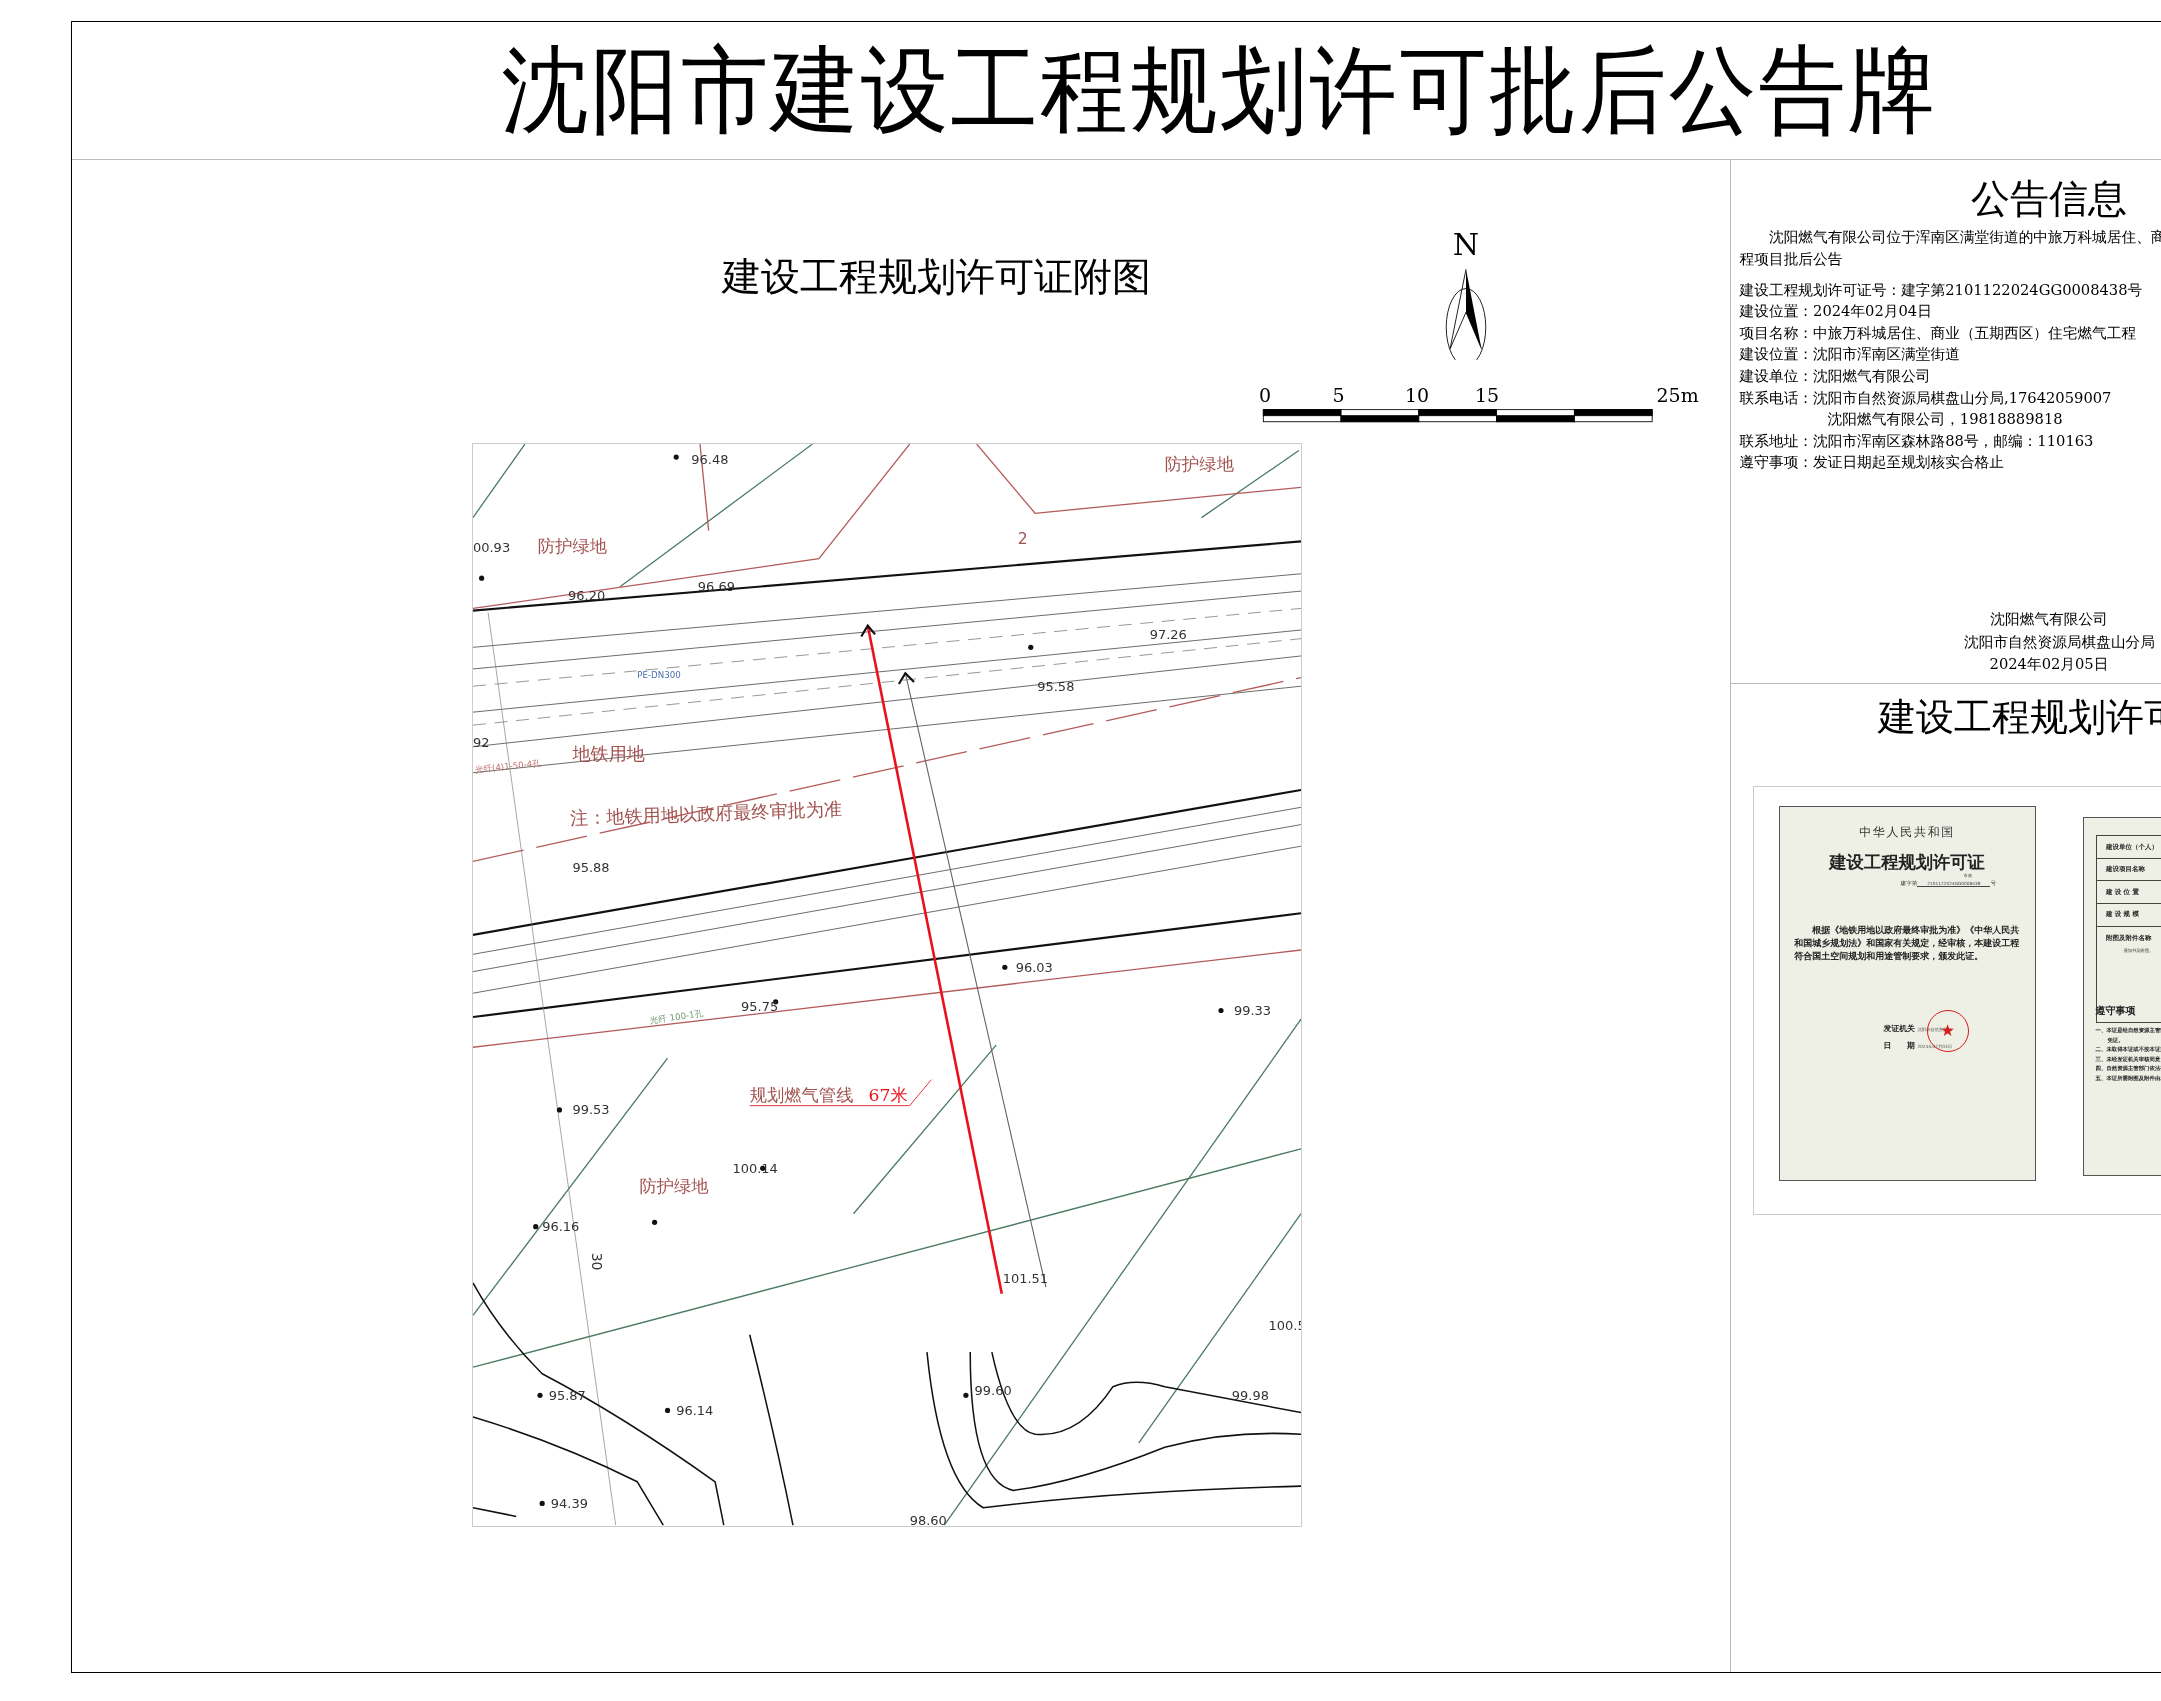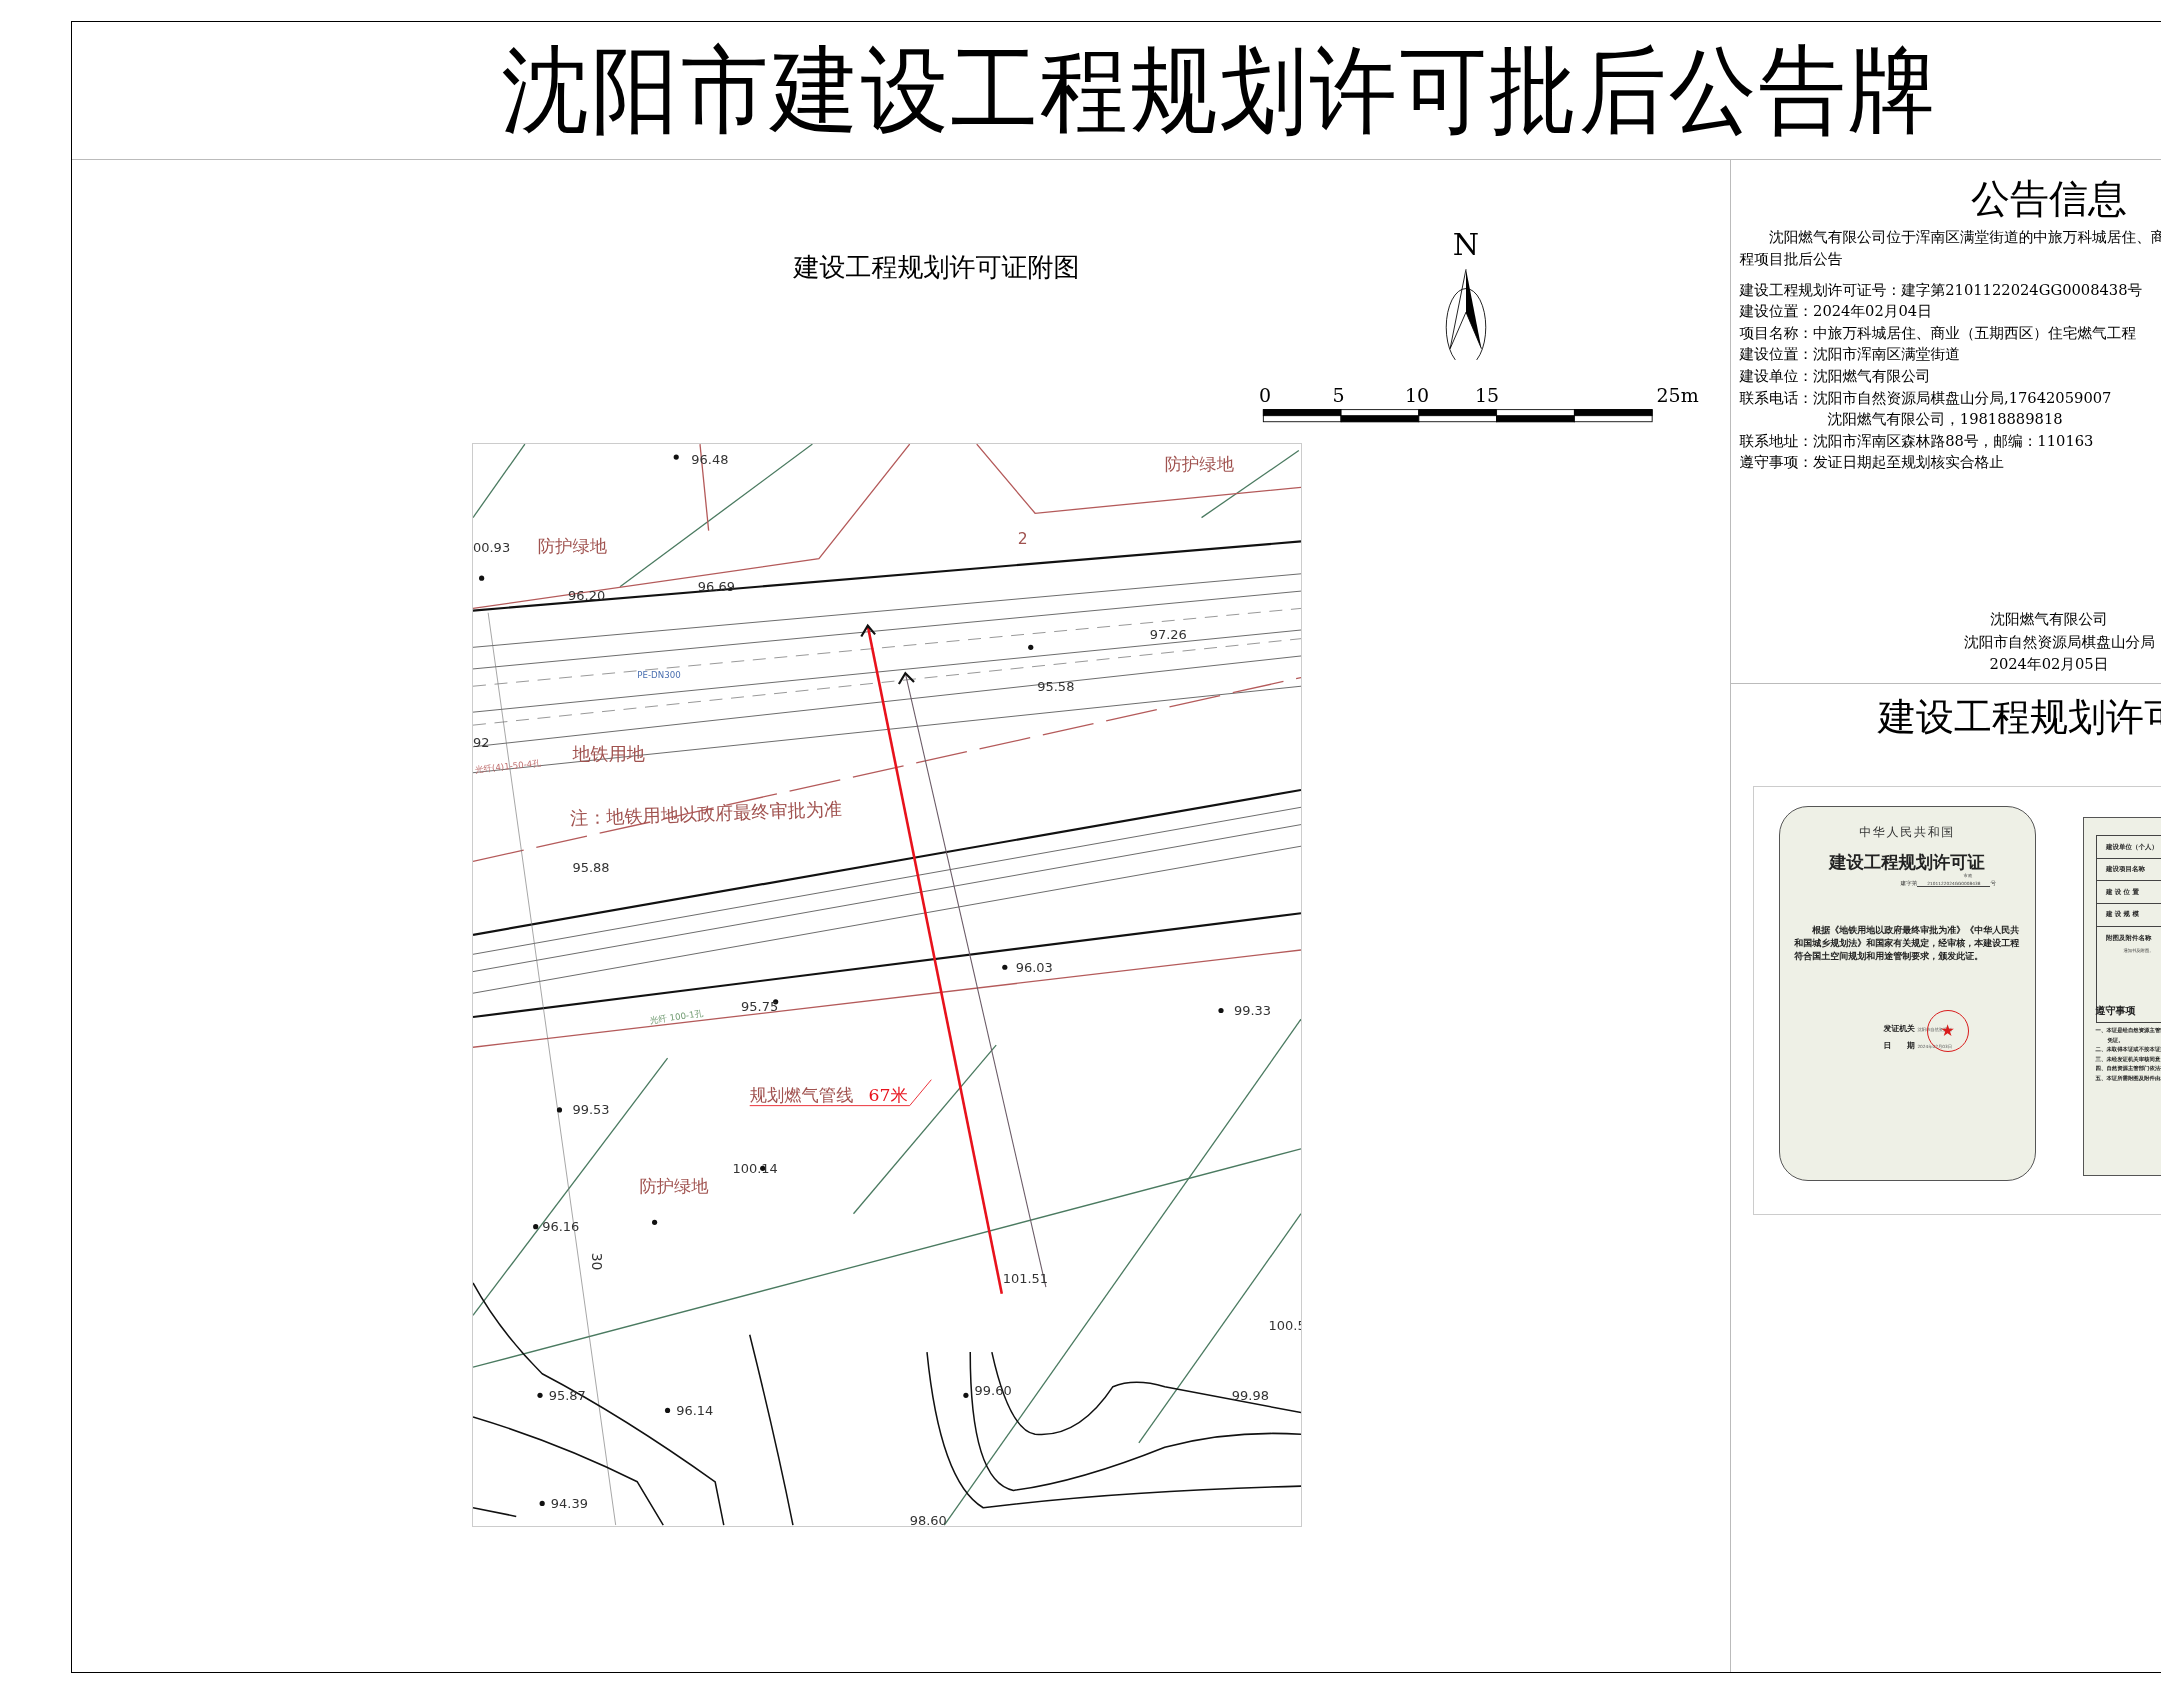--- a/index.html
+++ b/index.html
@@ -16,21 +16,21 @@
   .notice-body { position:absolute; left:8.6px; top:67px; width:614px; font-size:14.7px; line-height:21.6px; }
   .notice-intro { text-indent:2em; margin:0 0 9.5px 0; }
   .kv { margin:0; white-space:nowrap; }
   .kv .indent { display:inline-block; width:88px; }
   .sign { position:absolute; left:0; width:100%; top:449px; text-align:center; font-size:14.7px; line-height:22.5px; }
   .sign .l2 { padding-left:65px; }
   .permit-section { position:absolute; left:0; top:524px; width:100%; bottom:0; }
   .permit-title { position:absolute; left:0; width:100%; top:8.6px; text-align:center; font-size:38px; }
   .cert-wrap { position:absolute; left:21.6px; top:103px; width:610px; height:429px; border:0.9px solid #ccc; background:#fff; box-sizing:border-box; }
   .cert-page { position:absolute; background:#eef0e6; border:0.9px solid #555; box-sizing:border-box; font-family:"DejaVu Sans","Liberation Sans",sans-serif; }
-  .cert-left { left:25px; top:18.6px; width:257px; height:375px;border-radius:29px; }
+  .cert-left { left:25px; top:18.6px; width:257px; height:375px; }
   .cert-right { left:329px; top:30px; width:257px; height:359px; }
   .cl-country { position:absolute; top:17.3px; left:0; width:100%; text-align:center; font-size:12px; color:#333; letter-spacing:1.7px; }
   .cl-title { position:absolute; top:43px; left:0; width:100%; text-align:center; font-size:17.3px; font-weight:bold; color:#222; }
   .cl-type { position:absolute; top:66px; left:184px; font-size:4.3px; color:#444; }
   .cl-numline { position:absolute; top:73px; left:121px; font-size:5.6px; color:#444; white-space:nowrap; }
   .cl-numline .num { display:inline-block; width:73px; border-bottom:0.4px solid #444; text-align:center; font-size:4.3px; }
   .cl-body { position:absolute; top:117px; left:14.7px; width:225px; font-size:9px; line-height:13px; font-weight:bold; color:#222; text-indent:2em; }
   .cl-issuer { position:absolute; top:216px; left:104px; font-size:7.8px; font-weight:bold; color:#222; white-space:nowrap; }
   .cl-date { position:absolute; top:233px; left:104px; font-size:7.8px; font-weight:bold; color:#222; white-space:nowrap; }
   .cl-issuer .small, .cl-date .small { font-size:4.3px; font-weight:normal; color:#555; margin-left:2.6px; }
@@ -39,21 +39,21 @@
   .cr-table { position:absolute; top:17.3px; left:12px; width:225px; border:0.6px solid #444; box-sizing:border-box; }
   .cr-row { display:flex; border-bottom:0.6px solid #444; height:21.6px; }
   .cr-row .k { width:73px; border-right:0.6px solid #444; font-size:6.5px; font-weight:bold; display:flex; align-items:center; padding-left:9.5px; box-sizing:border-box; color:#222; }
   .cr-attach { height:95px; padding:7.8px 9.5px; box-sizing:border-box; }
   .cr-attach .k { font-size:6.5px; font-weight:bold; color:#222; }
   .cr-attach .v { font-size:4.3px; margin-top:4.3px; padding-left:17.3px; color:#333; font-family:"DejaVu Serif",serif; }
   .cr-rules-title { position:absolute; top:186px; left:12px; font-size:10px; font-weight:bold; color:#222; }
   .cr-rules { position:absolute; top:208px; left:12px; width:225px; font-size:5.4px; line-height:9.5px; font-weight:bold; color:#222; }
   .cr-rules div { padding-left:2.2em; text-indent:-2.2em; }
   .left-col { position:absolute; left:0; top:137px; width:1658px; bottom:0; }
-  .attach-title { position:absolute; left:562px; top:91px; width:605px; text-align:center; font-size:26px; }
+  .attach-title { position:absolute; left:562px; top:91px; width:605px; text-align:center; font-size:39px; }
   .compass { position:absolute; left:1351px; top:71px; width:86px; height:130px; }
   .scalebar { position:absolute; left:1187px; top:216px; width:445px; height:52px; }
   .map { position:absolute; left:400px; top:284px; width:828px; height:1082px; border:0.9px solid #ccc; background:#fff; overflow:hidden; }
 </style>
 </head>
 <body>
 
 <div class="frame">
 
   <div class="title-row">

